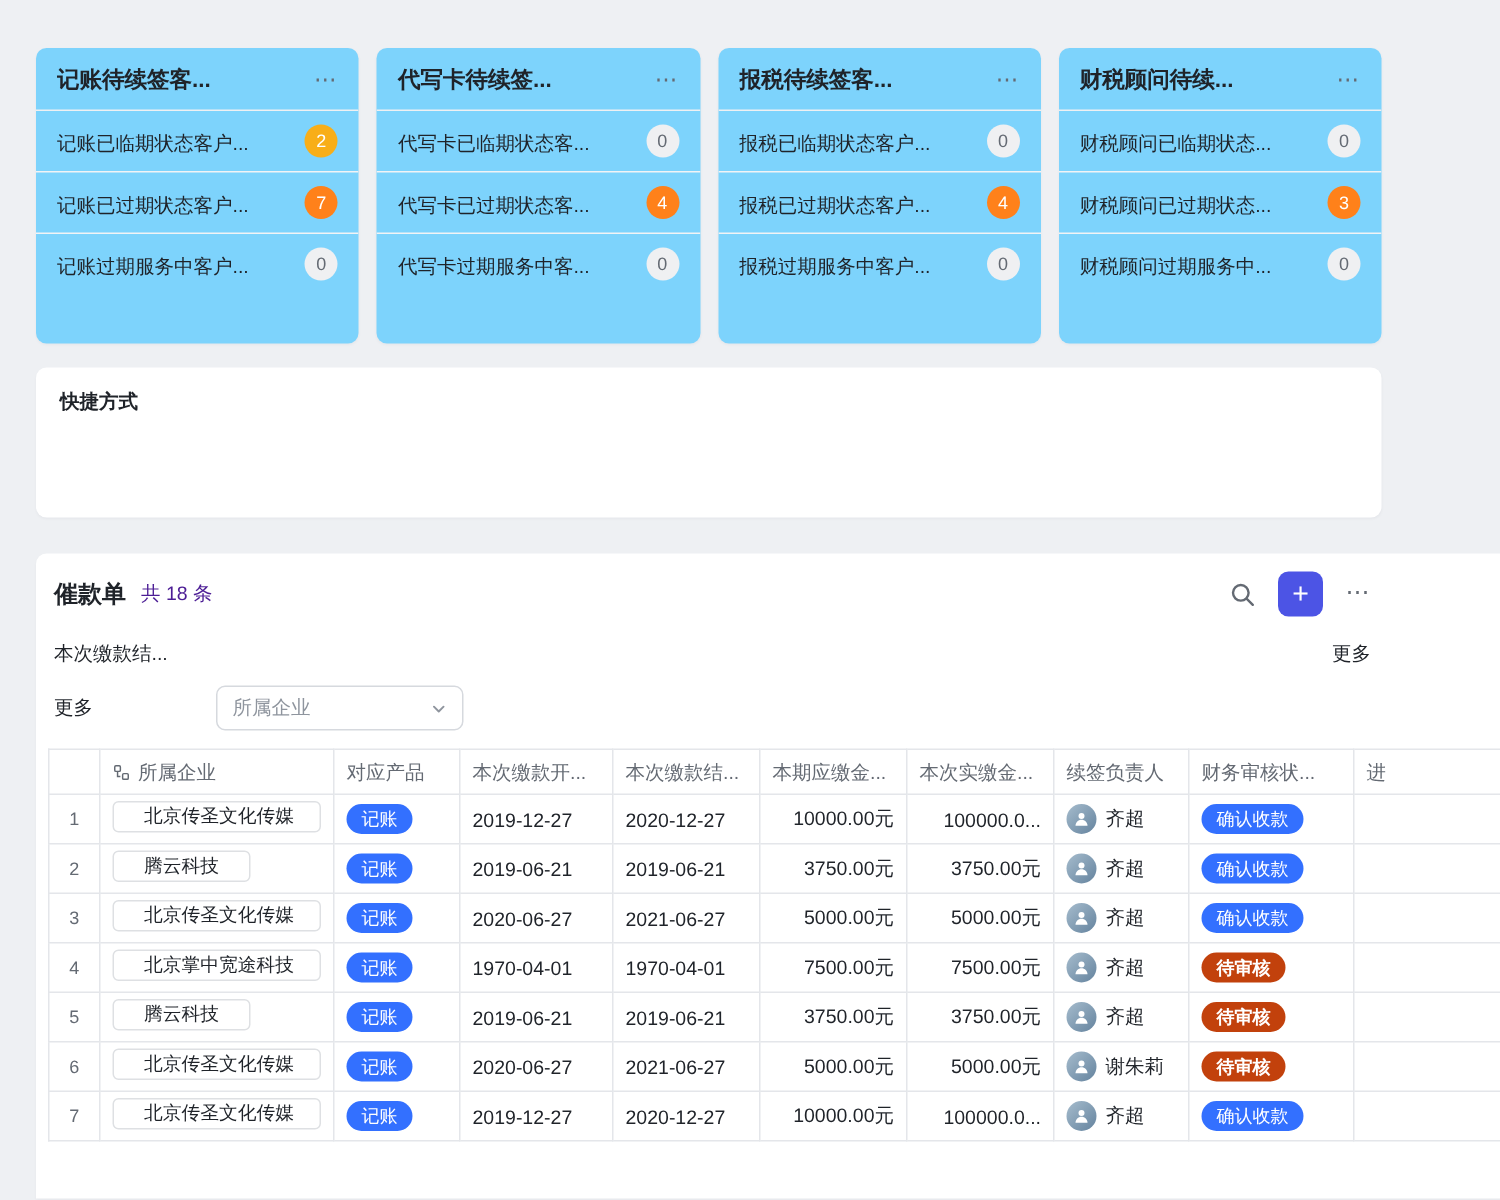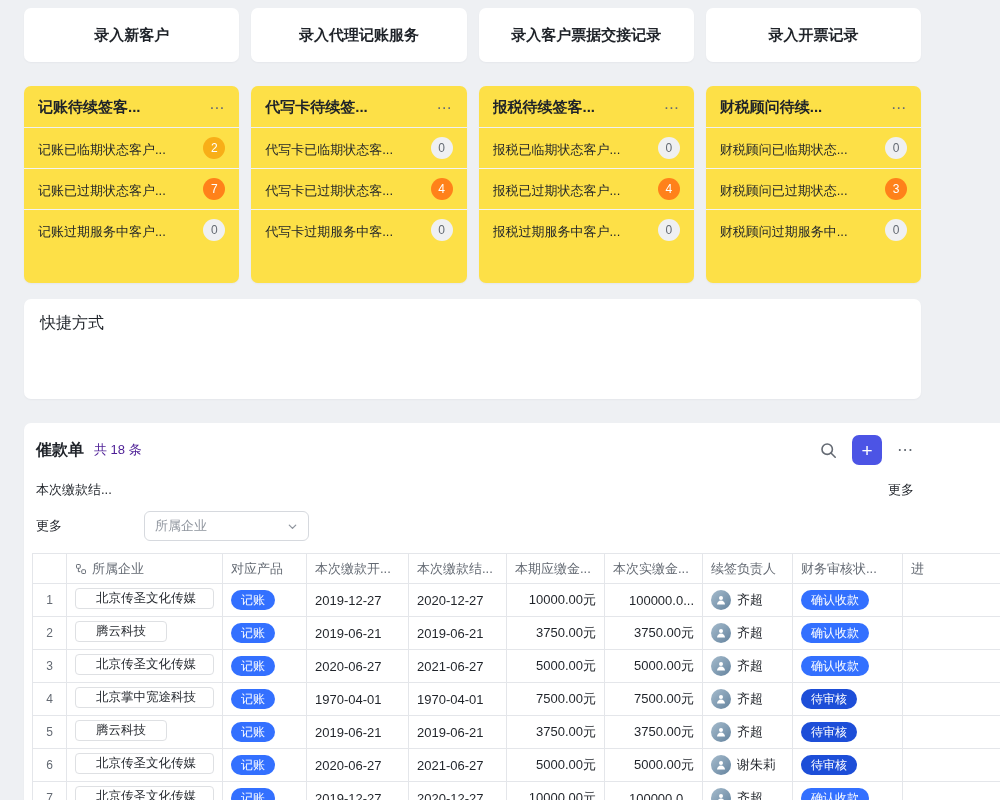--- a/index.html
+++ b/index.html
@@ -8,42 +8,42 @@
   .page { padding:8px 0 0 24px; }
 
   
   .qa-row { display:flex; gap:12px; width:897px; }
   .qa-btn { flex:1; height:54px; background:#fff; border:none; border-radius:7px;
             font-family:inherit; font-size:15px; font-weight:700; color:#1f2329; cursor:pointer;
             box-shadow:0 1px 2px rgba(31,35,41,.04); }
 
   
   .stats-row { display:flex; gap:12px; width:897px; margin-top:24px; }
-  .stat-card { flex:1; background:#fde047; border-radius:7px; height:197px; overflow:hidden;
+  .stat-card { flex:1; background:#7dd3fc; border-radius:7px; height:197px; overflow:hidden;
                box-shadow:0 1px 2px rgba(31,35,41,.04); }
   .stat-head { display:flex; justify-content:space-between; align-items:center;
                padding:12px 14px 10px; border-bottom:1px solid #eff0f2; }
   .stat-title { font-size:15px; font-weight:700; white-space:nowrap; overflow:hidden; }
   .more-dots { color:#646a73; font-size:15px; letter-spacing:1px; cursor:pointer; line-height:1; }
   .stat-item { display:flex; justify-content:space-between; align-items:flex-end;
                padding:9px 14px; border-bottom:1px solid #f2f3f5; cursor:pointer; }
   .stat-item:last-child { border-bottom:none; }
   .stat-label { font-size:13px; white-space:nowrap; overflow:hidden; }
   .badge { min-width:22px; height:22px; border-radius:11px; padding:0 5px;
            display:inline-flex; align-items:center; justify-content:center; font-size:12px; flex:none; }
   .tone-yellow { background:#f8ae18; color:#fff; }
   .tone-orange { background:#ff811a; color:#fff; }
   .tone-gray   { background:#eff0f2; color:#646a73; }
   .tone-blue   { background:#3370ff; color:#fff; }
-  .tone-amber  { background:#1d4ed8; color:#fff; }
+  .tone-amber  { background:#c2410c; color:#fff;font-weight:bold; }
 
   
   .shortcuts { width:897px; height:100px; background:#fff; border-radius:7px; margin-top:16px;
                padding:14px 16px; box-shadow:0 1px 2px rgba(31,35,41,.04); }
-  .shortcuts-title { font-size:16px; font-weight:400; }
+  .shortcuts-title { font-size:13px; font-weight:700; }
 
   
   .reminder { width:990px; background:#fff; border-radius:7px 0 0 0; margin-top:24px;
               padding:10px 0 0; height:430px; box-shadow:0 1px 2px rgba(31,35,41,.04); }
   .rem-head { display:flex; align-items:center; padding:2px 100px 8px 12px; }
   .rem-title { font-size:16px; font-weight:700;text-align:center; }
   .rem-count { font-size:13px; color:#4c1d95; margin-left:10px; }
   .rem-actions { margin-left:auto; display:flex; align-items:center; gap:15px; }
   .icon-btn { background:none; border:none; cursor:pointer; display:flex; align-items:center; padding:0; }
   .add-btn { width:30px; height:30px; border-radius:7px; background:#4c54e5; color:#fff;
@@ -77,26 +77,20 @@
   .owner-flex { display:flex; align-items:center; gap:6px; }
   .avatar { width:20px; height:20px; border-radius:50%; flex:none;
             background:linear-gradient(135deg,#a6bccd,#64839e);
             display:inline-flex; align-items:center; justify-content:center; }
 </style>
 </head>
 <body>
 
 <div class="page">
 
-  <div class="qa-row">
-    <button class="qa-btn">录入新客户</button>
-    <button class="qa-btn">录入代理记账服务</button>
-    <button class="qa-btn">录入客户票据交接记录</button>
-    <button class="qa-btn">录入开票记录</button>
-  </div>
 
   <div class="stats-row">
 
     <div class="stat-card">
       <div class="stat-head">
         <div class="stat-title">记账待续签客...</div>
         <div class="more-dots">⋯</div>
       </div>
       <div class="stat-item">
         <span class="stat-label">记账已临期状态客户...</span>

